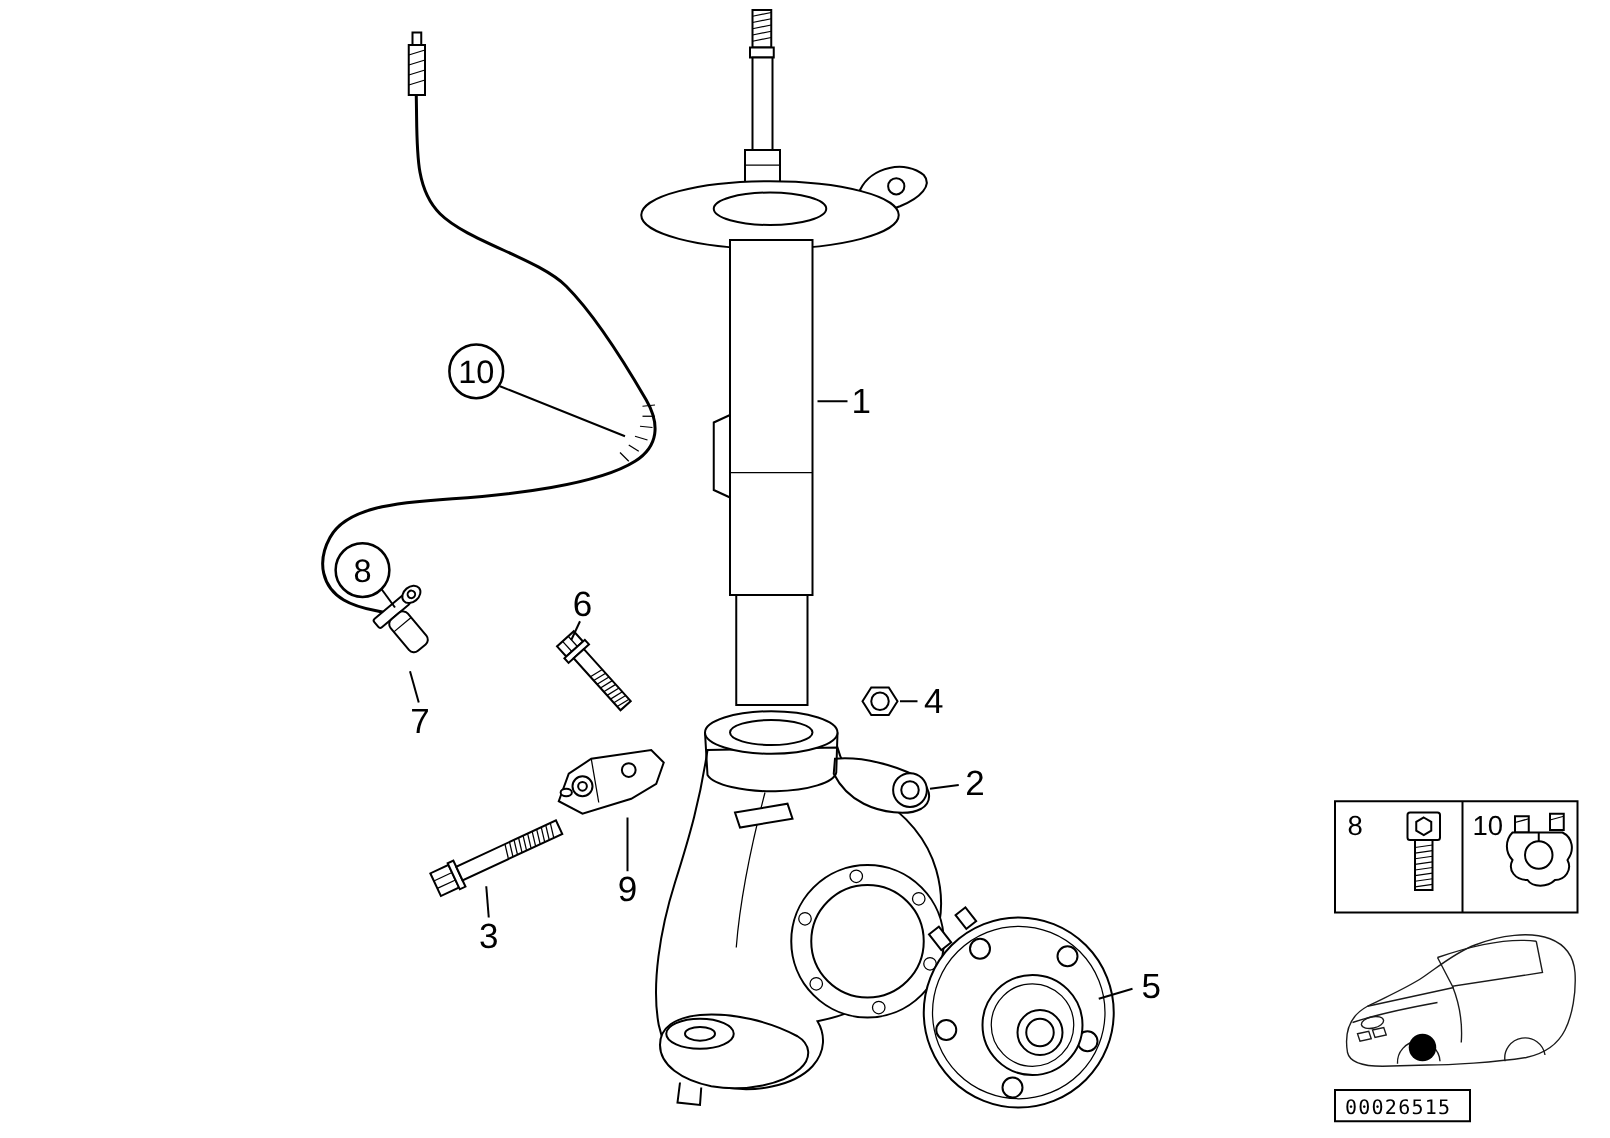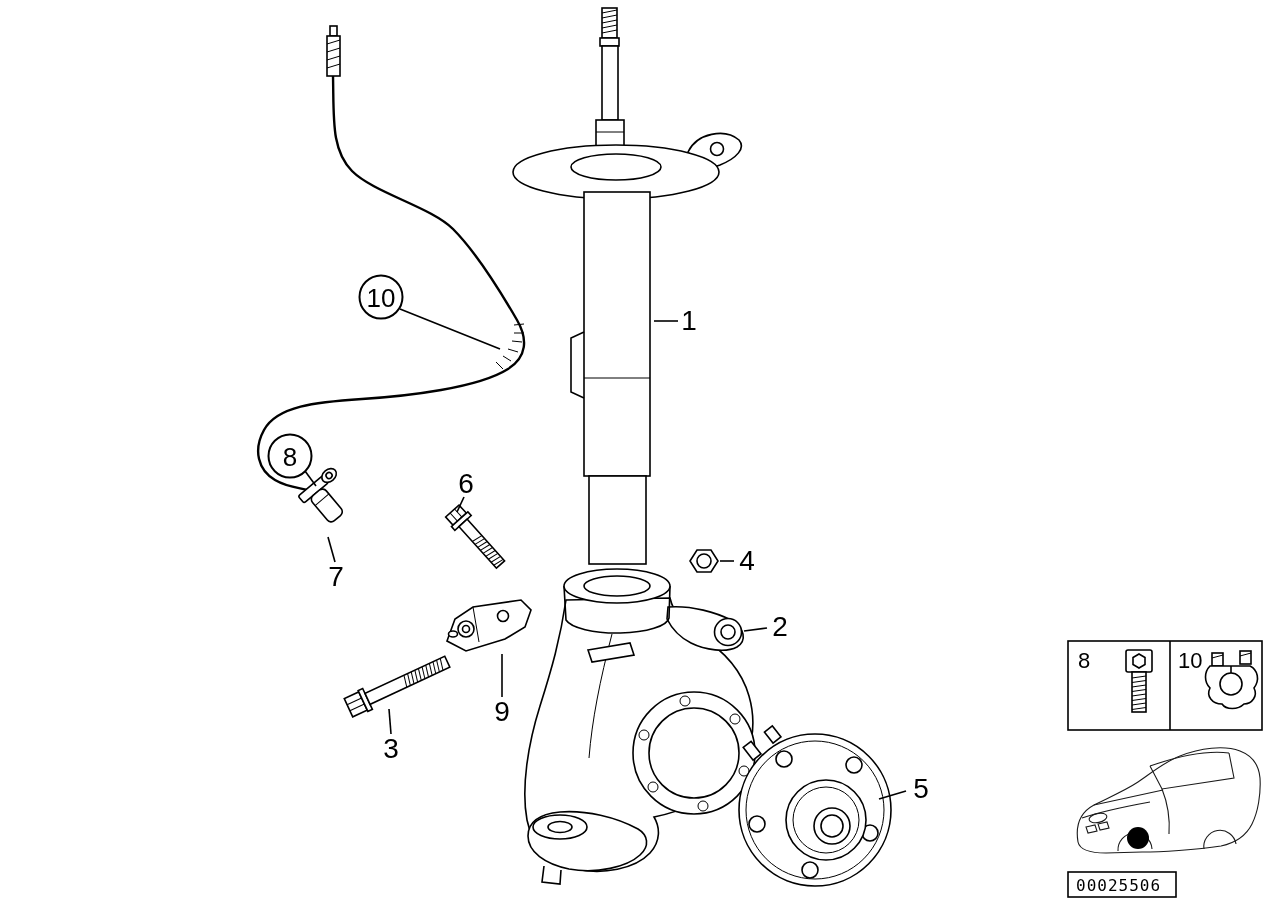--- a/index.html
+++ b/index.html
@@ -239,15 +239,15 @@
   <div class="callout" style="left:921px;top:789px">5</div>
   <div class="callout" style="left:466px;top:484px">6</div>
   <div class="callout" style="left:336px;top:577px">7</div>
   <div class="callout circled" style="left:290px;top:456px">8</div>
   <div class="callout" style="left:502px;top:712px">9</div>
   <div class="callout circled" style="left:381px;top:297px">10</div>
 
   <div class="legend-num" style="left:1078px;top:650px">8</div>
   <div class="legend-num" style="left:1178px;top:650px">10</div>
 
-  <div class="pn">00025506</div>
+  <div class="pn">00026515</div>
 
 </div>
 
 </body></html>

